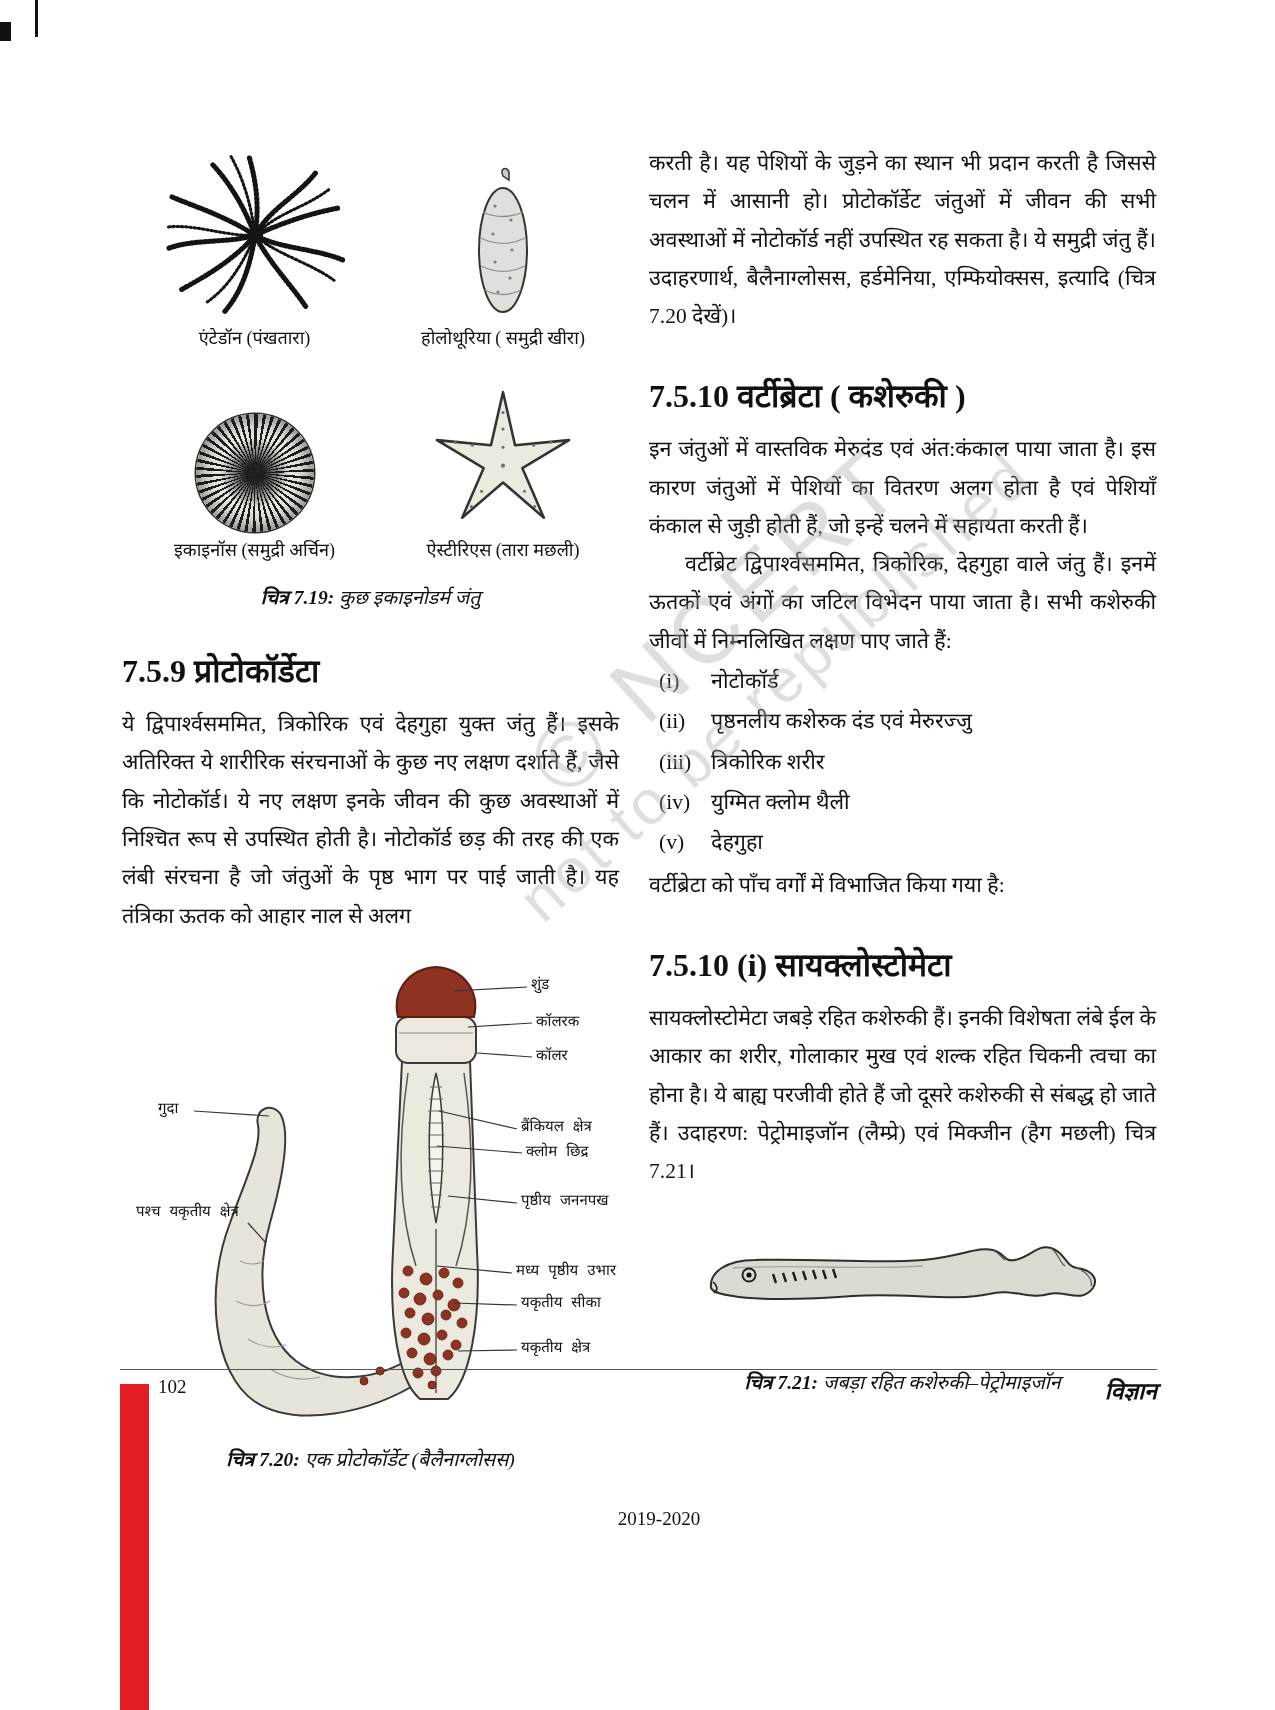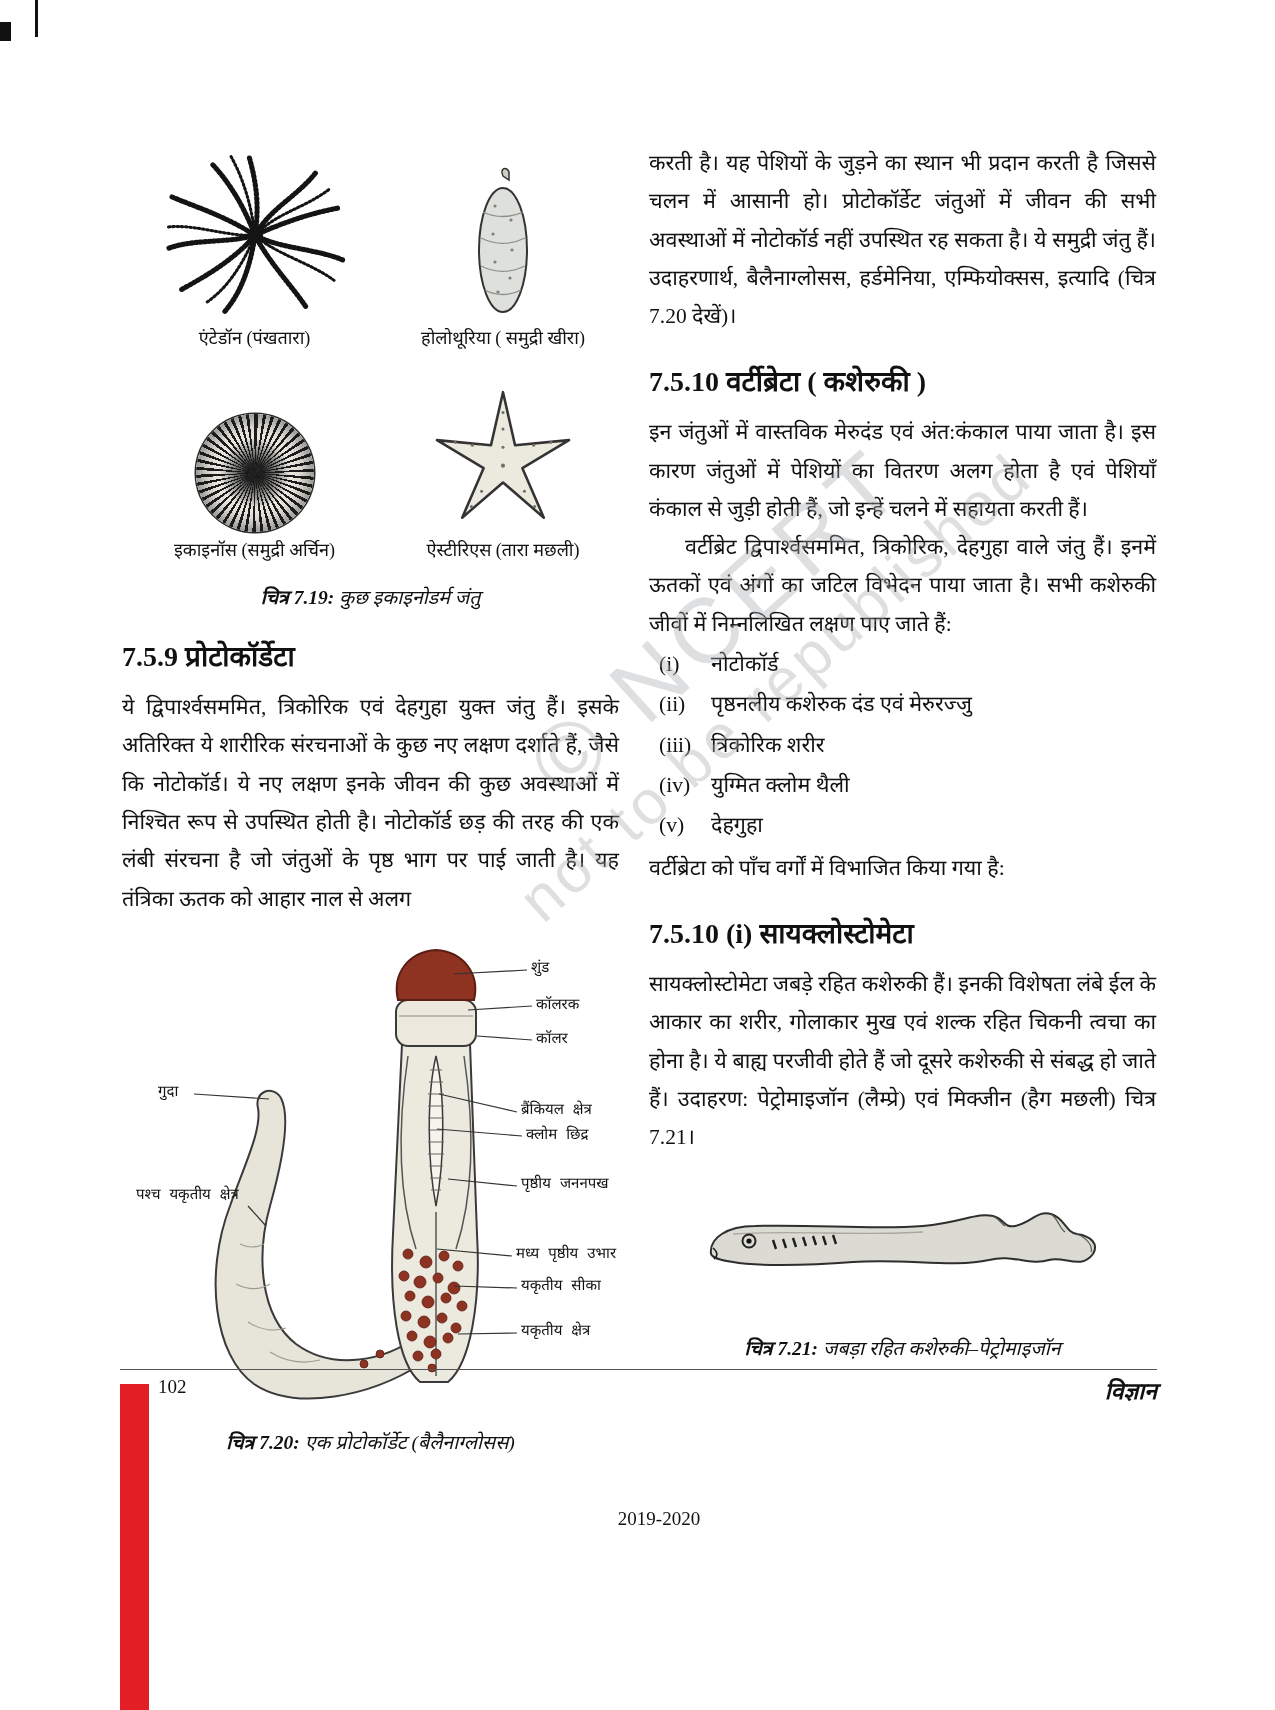--- a/index.html
+++ b/index.html
@@ -12,21 +12,21 @@
   
   .mark-sq { position:absolute; left:0; top:22px; width:11px; height:19px; background:#111; }
   .mark-line { position:absolute; left:35px; top:0; width:3px; height:37px; background:#111; }
 
   
   .col-left  { position:absolute; left:122px; top:152px; width:497px; }
   .col-right { position:absolute; left:649px; top:144px; width:507px; }
 
   .body-text { font-size:21.5px; line-height:1.78; text-align:justify; }
   .indented { text-indent:36px; }
-  .heading { font-size:28px; font-weight:bold; margin-top:26px; margin-bottom:14px; font-family:"Liberation Serif", serif; }
+  .heading { font-size:32px; font-weight:bold; margin-top:38px; margin-bottom:14px; font-family:"Liberation Serif", serif; }
 
   
   .fig719 { display:grid; grid-template-columns:265px 1fr; justify-items:center; align-items:end; row-gap:4px; }
   .fig-label { font-size:18px; text-align:center; line-height:1.2; padding-top:4px; }
   .row2 { margin-top:30px; }
   .urchin {
     width:118px; height:118px; border-radius:50%;
     background:
       radial-gradient(circle at 50% 50%, rgba(25,25,25,.95) 0 11%, rgba(25,25,25,0) 42%),
       repeating-conic-gradient(#1d1d1d 0deg 3.2deg, #e9e7df 3.2deg 7.8deg);

